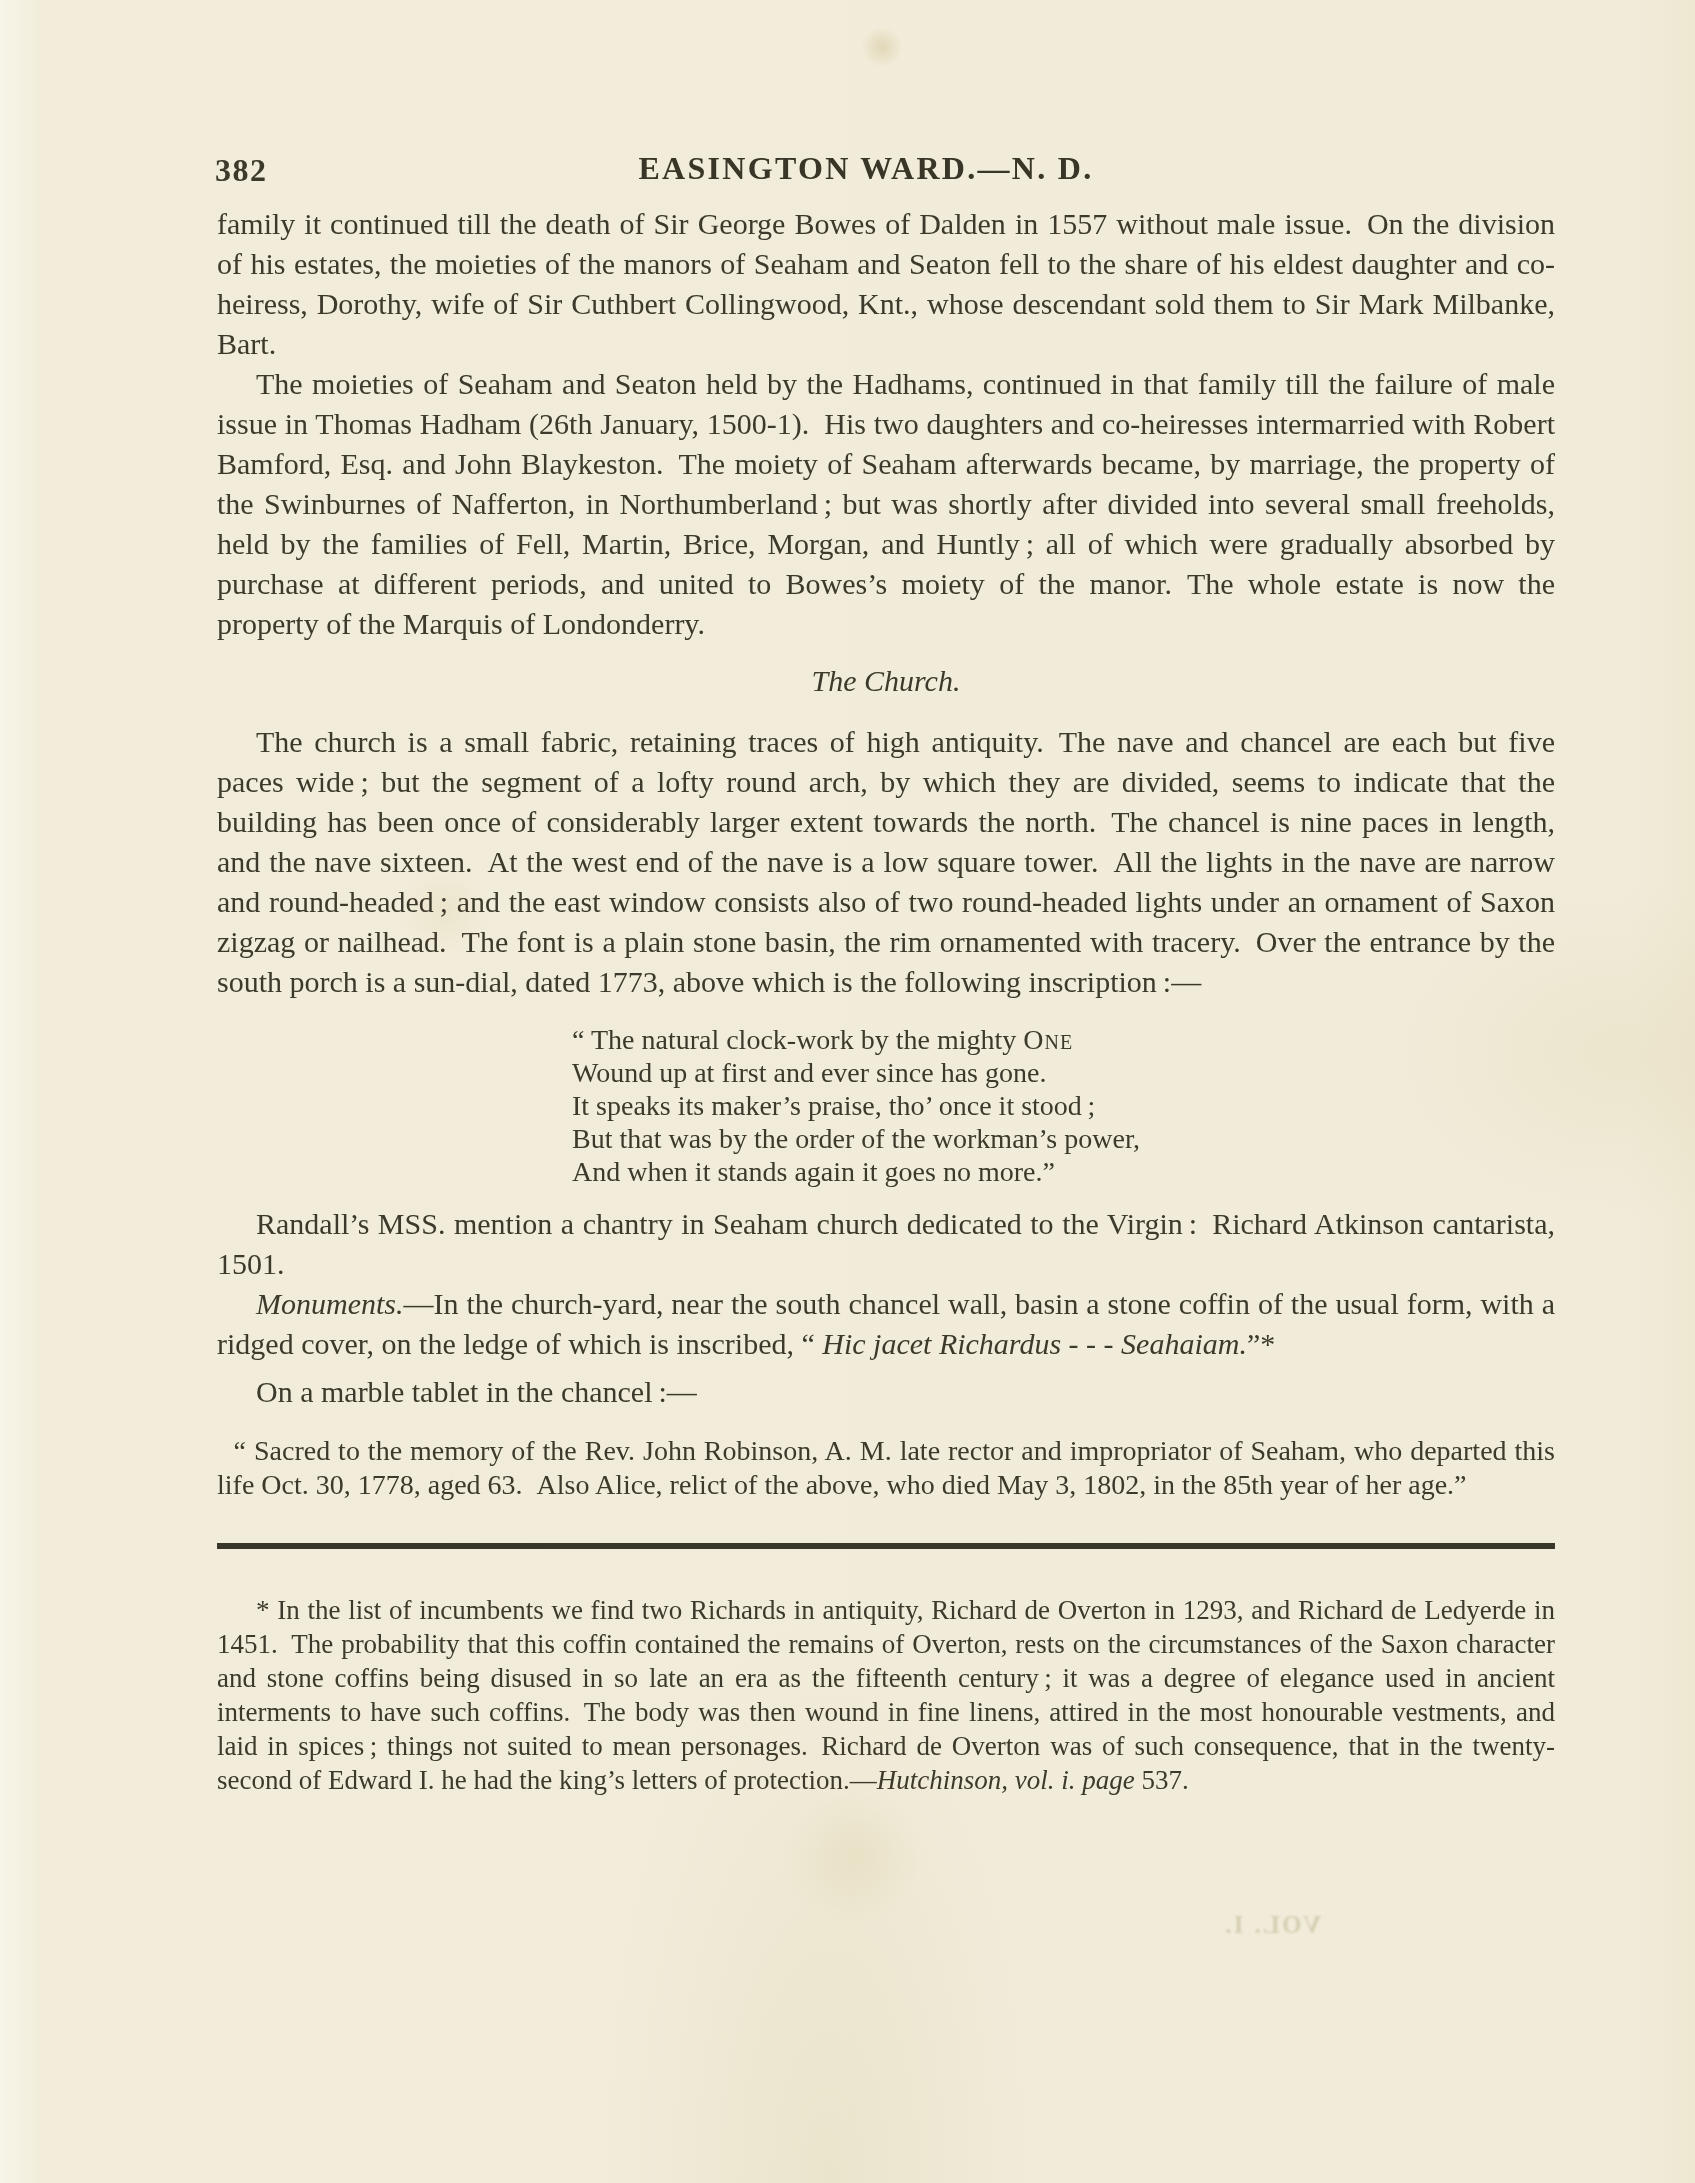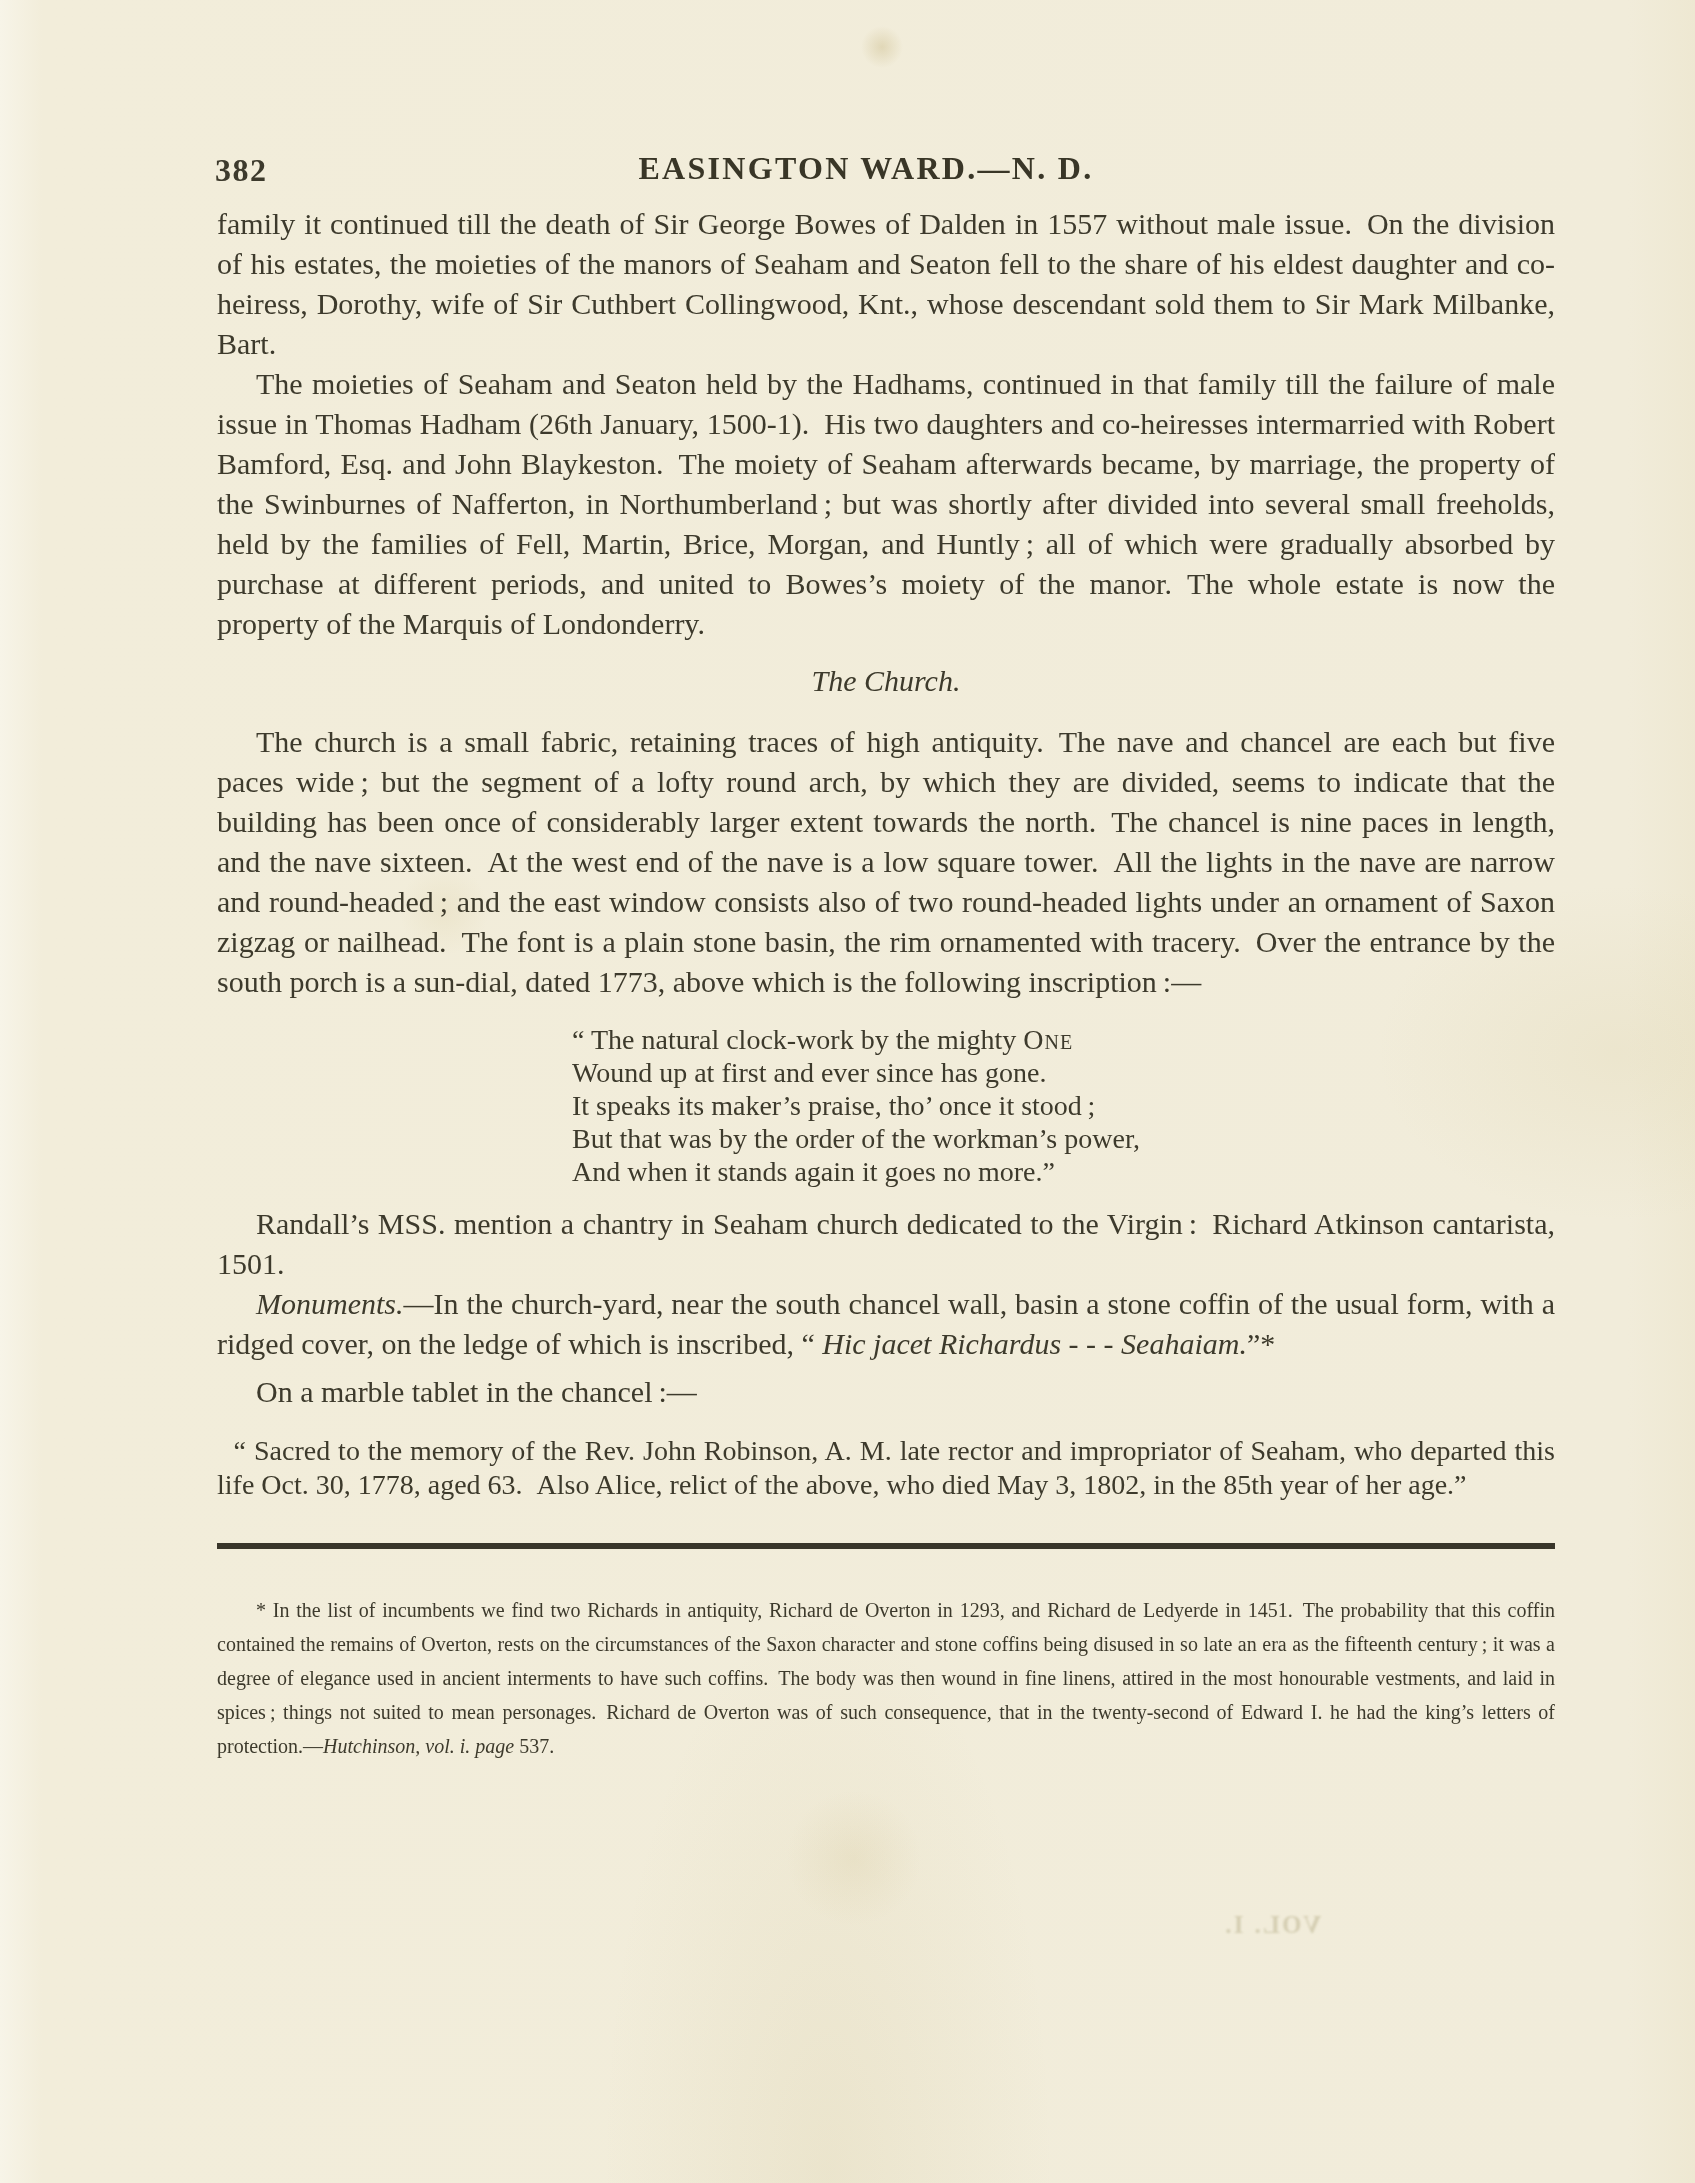--- a/index.html
+++ b/index.html
@@ -54,21 +54,21 @@
     margin-top:22.6px !important;
     font-size:28px; line-height:34px;
     text-indent:16.6px !important;
   }
   .footnote-rule {
     height:5.3px; background:#39362a; margin-top:41px;
     border:none;
   }
   .footnote {
     margin-top:44px !important;
-    font-size:20px; line-height:34px;
+    font-size:27px; line-height:34px;
     text-indent:39px !important;
   }
   .ghost-text {
     position:absolute; left:1223px; top:1911px;
     transform:scaleX(-1);
     color:rgba(130,118,62,0.25);
     font-size:25px; font-weight:bold; letter-spacing:2.3px;
     filter:blur(0.9px);
   }
 </style>

